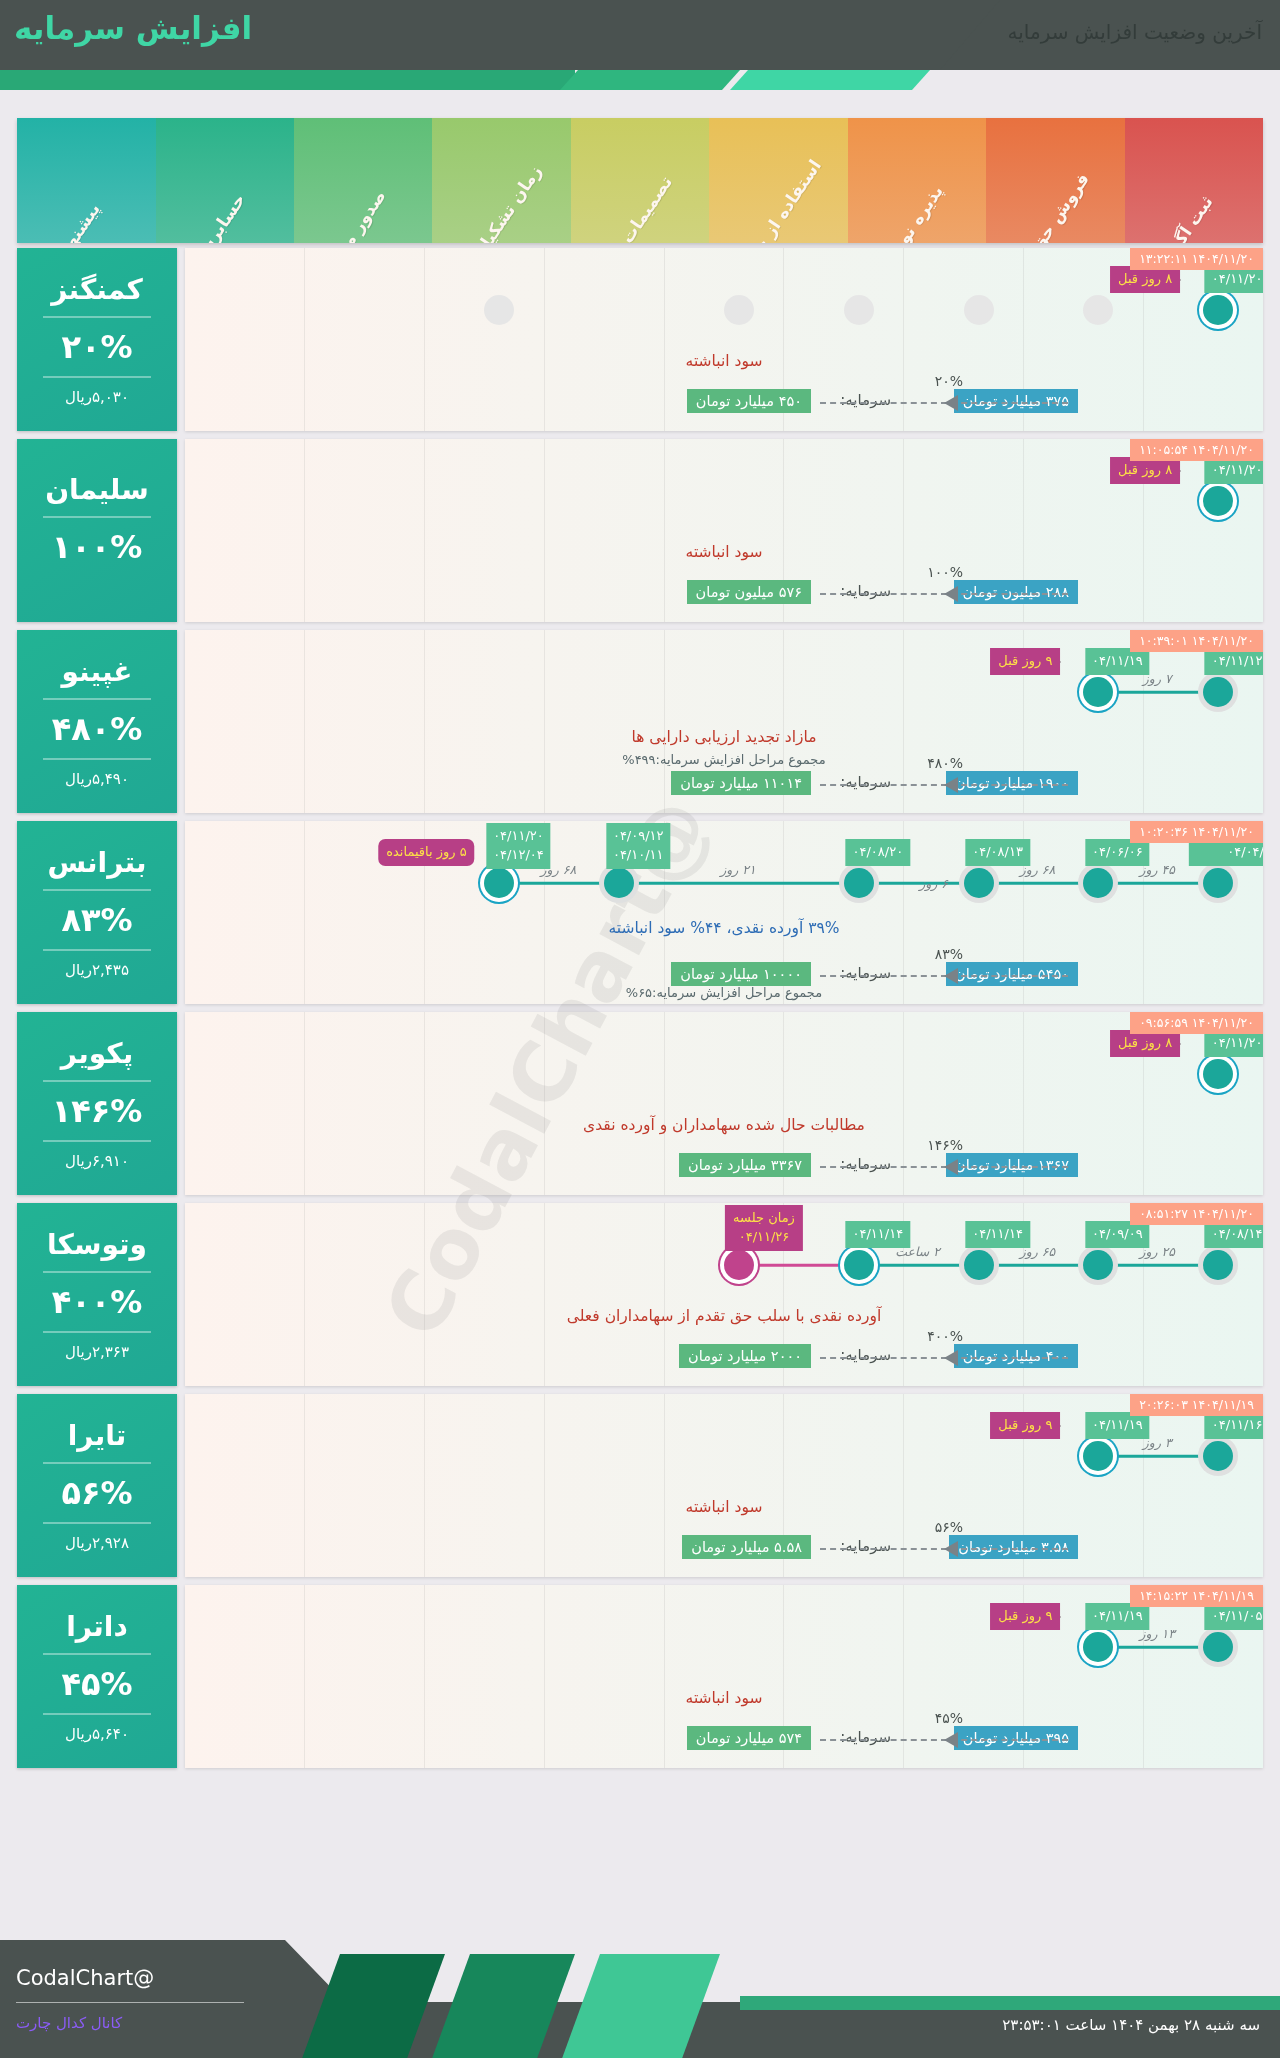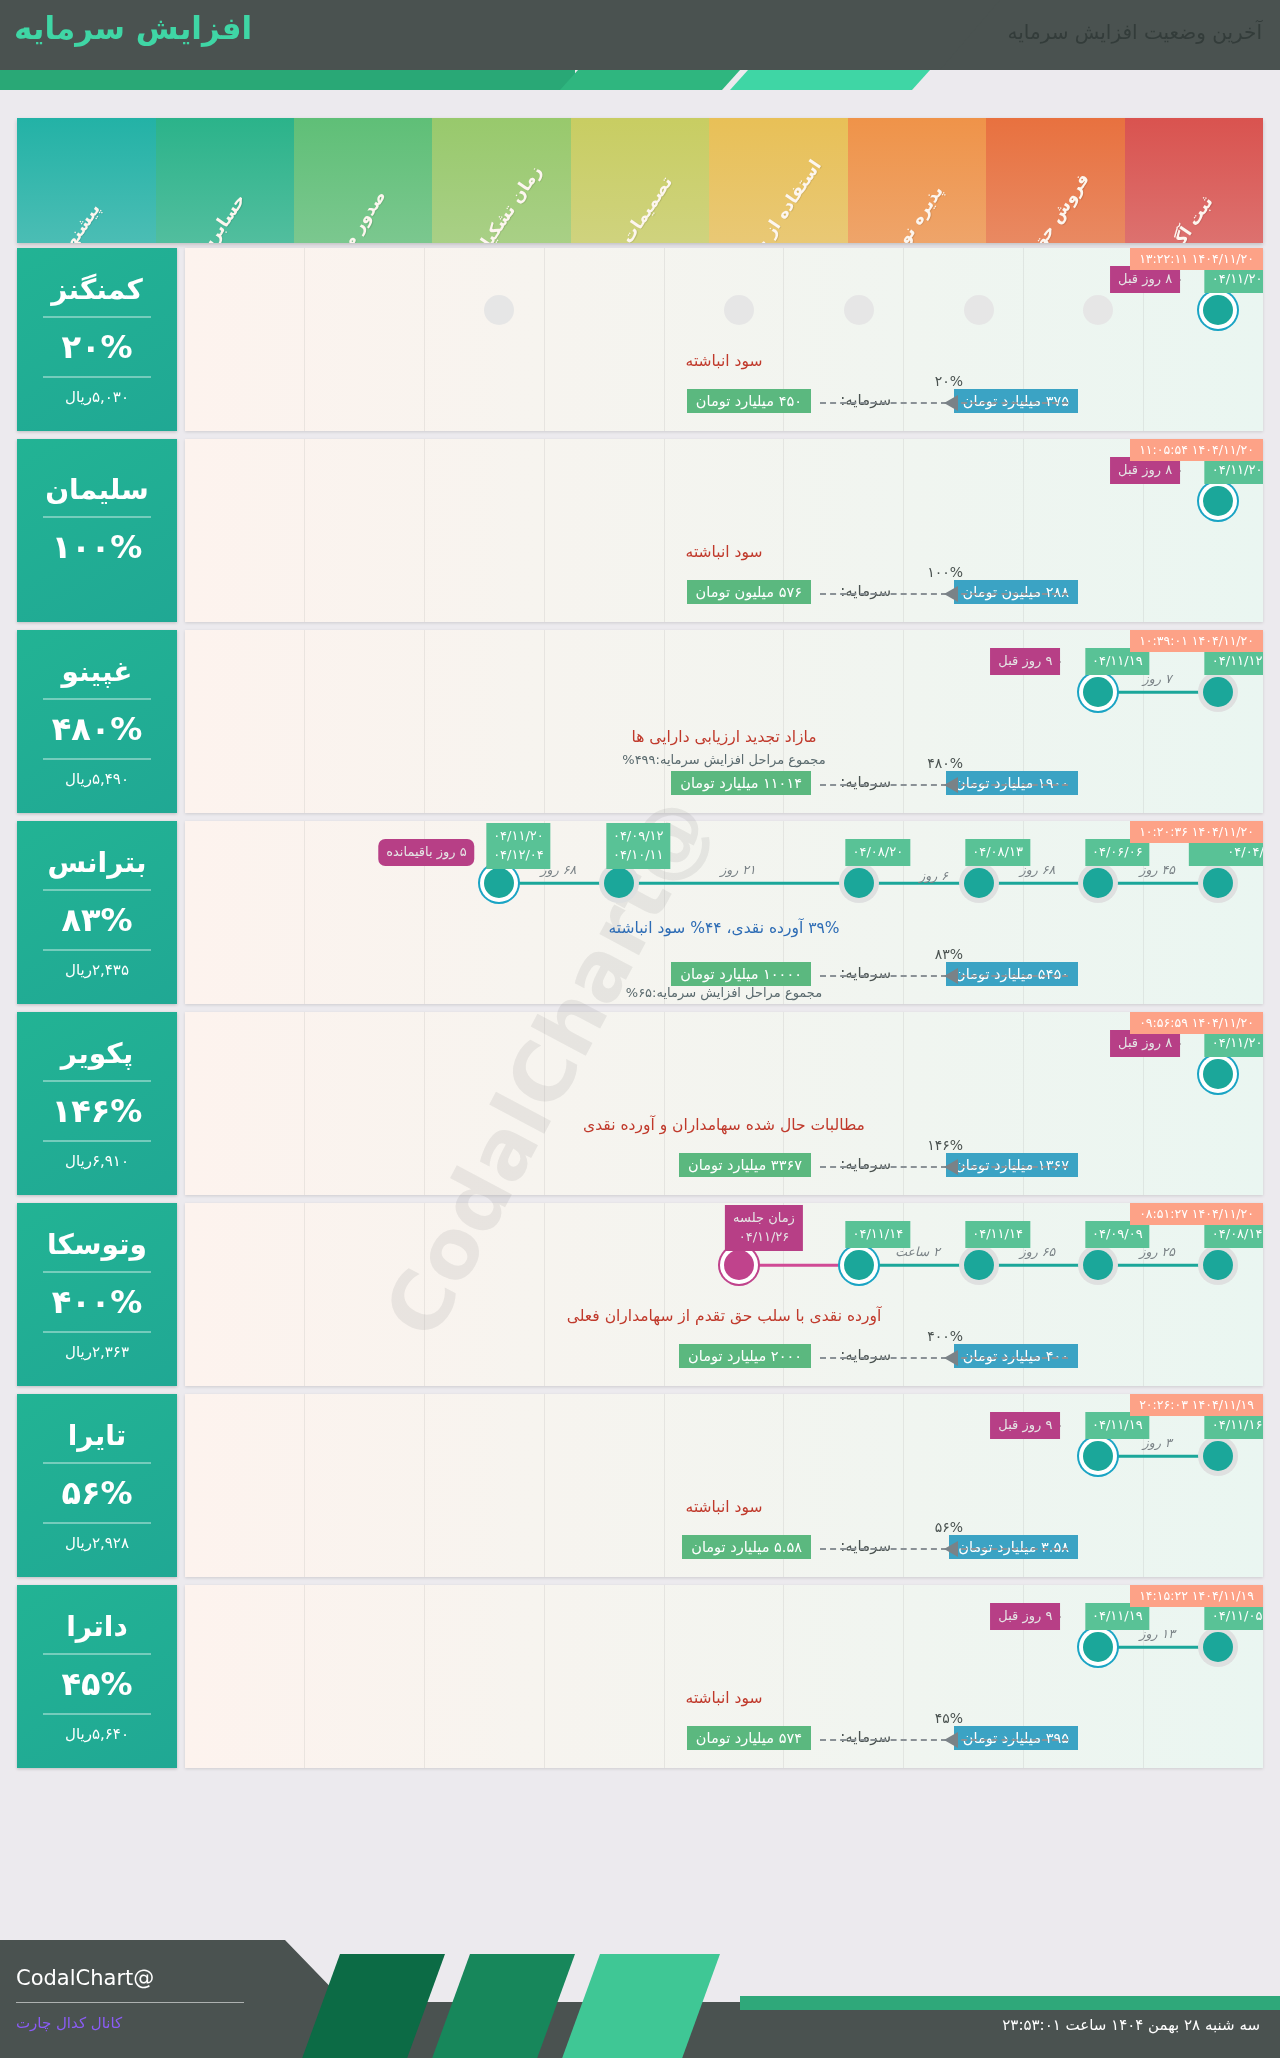--- a/index.html
+++ b/index.html
@@ -117,21 +117,21 @@
     position:absolute; transform:translate(50%,-50%);
     font-size:12.5px; color:#7b8387; white-space:nowrap;font-style:italic;
   }
   .dbox {
     position:absolute; transform:translateX(50%);
     background:#59c296; color:#fff; font-size:13px;
     padding:4px 7px; white-space:nowrap; text-align:center; line-height:1.45;
   }
   .pbox {
     position:absolute; transform:translateX(50%);
-    background:#b73f86; color:#e5e5e5; font-size:13px;
+    background:#b73f86; color:#fde047; font-size:13px;
     padding:4px 8px; white-space:nowrap; text-align:center; line-height:1.45;
   }
   .dash {
     position:absolute; border-top:2px dashed #b9b9b9; transform:translateY(-50%);
   }
   .brace {
     position:absolute; border:2px solid #f0a840; border-right:none;
     border-radius:0; width:9px;
   }
   .brace:before, .brace:after {
@@ -411,21 +411,21 @@
           <div></div>
           <div></div>
         </div>
         <div class="ts-badge">۱۴۰۴/۱۱/۲۰ ۱۰:۲۰:۳۶</div>
         <div class="tl">
           <div class="link" style="right: 59.8889px; width: 119.778px; top: 62px;"></div>
           <div class="gap" style="right: 105.778px; top: 48px;">۴۵ روز</div>
           <div class="link" style="right: 179.667px; width: 119.778px; top: 62px;"></div>
           <div class="gap" style="right: 225.556px; top: 48px;">۶۸ روز</div>
           <div class="link" style="right: 299.444px; width: 119.778px; top: 62px;"></div>
-          <div class="gap" style="right: 345.333px; top: 54px; padding-left: 32px;">۶ روز</div>
+          <div class="gap" style="right: 345.333px; top: 62px; padding-left: 32px;">۶ روز</div>
           <div class="link" style="right: 419.222px; width: 239.556px; top: 62px;"></div>
           <div class="gap" style="right: 525px; top: 48px;">۲۱ روز</div>
           <div class="link" style="right: 658.778px; width: 119.778px; top: 62px;"></div>
           <div class="gap" style="right: 704.667px; top: 48px;">۶۸ روز</div>
           <div class="node filled" style="right: 44.8889px; top: 62px;"></div>
           <div class="dbox" style="right: 25.8889px; top: 18px; padding-left: 38px;">
             <div>۰۴/۰۴/۲۲</div>
           </div>
           <div class="node filled" style="right: 164.667px; top: 62px;"></div>
           <div class="dbox" style="right: 145.667px; top: 18px;">

